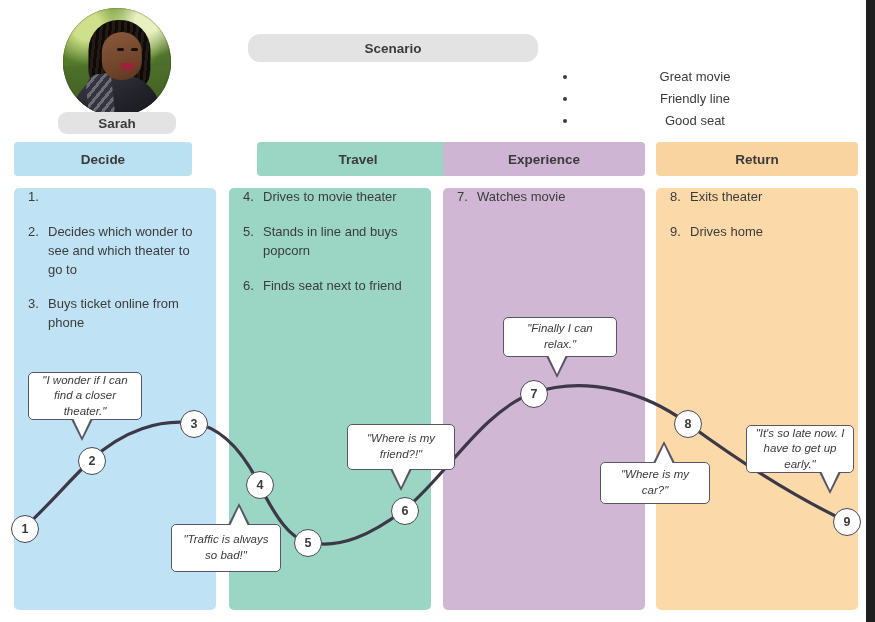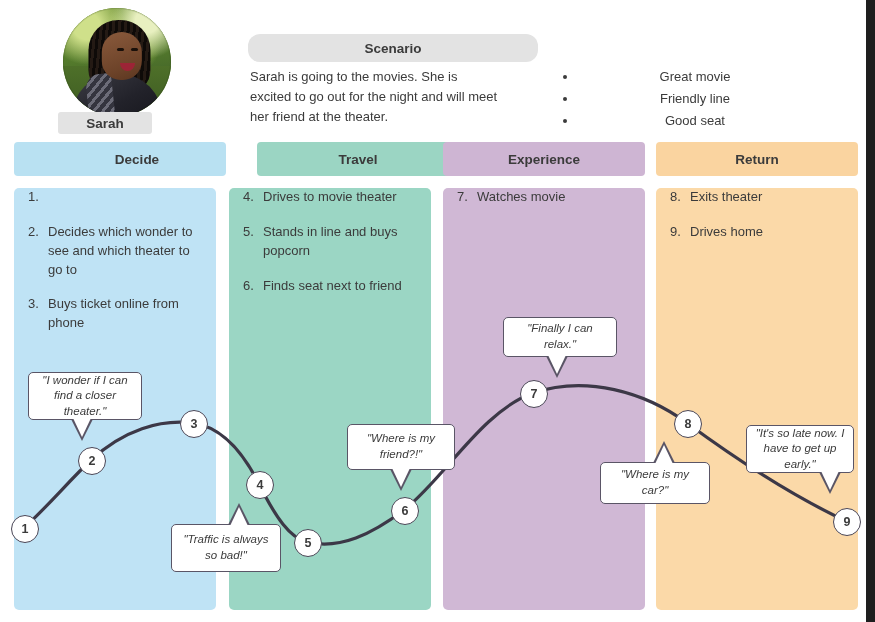--- a/index.html
+++ b/index.html
@@ -124,24 +124,24 @@
     position: absolute;
     left: 5px; top: 0;
     width: 108px; height: 108px;
     border-radius: 50%;
     box-shadow: inset 0 0 0 1px rgba(0,0,0,0.10);
   }
   .persona-name {
     position: absolute;
     left: 0;
     top: 104px;
-    width: 94px;
+    width: 118px;
     height: 22px;
     background: #e3e3e3;
-    border-radius: 3px;
+    border-radius: 9px;
     font-size: 13.5px;
     font-weight: bold;
     color: #3b3b3b;
     display: flex;
     align-items: center;
     justify-content: center;
   }
 
   
   .info-head {
@@ -301,32 +301,31 @@
       <div class="face"></div>
       <div class="eye l"></div>
       <div class="eye r"></div>
       <div class="smile"></div>
     </div>
     <div class="avatar-ring"></div>
     <div class="persona-name">Sarah</div>
   </div>
 
   <div class="info-head" id="scenario-head">Scenario</div>
-  <div class="info-body" id="scenario-body">Sarah is going to the movies. She is excited to go out for the night and will meet her friend at the theater.</div>
 
   <div class="info-body" id="expect-body">
     <ul id="expect-list">
         <li>Great movie</li>
         <li>Friendly line</li>
         <li>Good seat</li>
       </ul>
   </div>
 
   <div id="stages-root">
-      <div class="stage-head" style="left: 14px; width: 178px; background: rgb(185, 225, 242); padding-left: 34px;">Decide</div>
+      <div class="stage-head" style="left: 14px; width: 178px; background: rgb(185, 225, 242);">Decide</div>
       <div class="stage-col" style="left: 14px; width: 202px; background: rgb(191, 227, 245);"></div>
       <div class="stage-items" style="left: 28px; width: 176px;">
         <div class="row">
           <span class="num">1.</span>
         </div>
         <div class="row">
           <span class="num">2.</span>
           <span class="txt">Decides which wonder to see and which theater to go to</span>
         </div>
         <div class="row">

